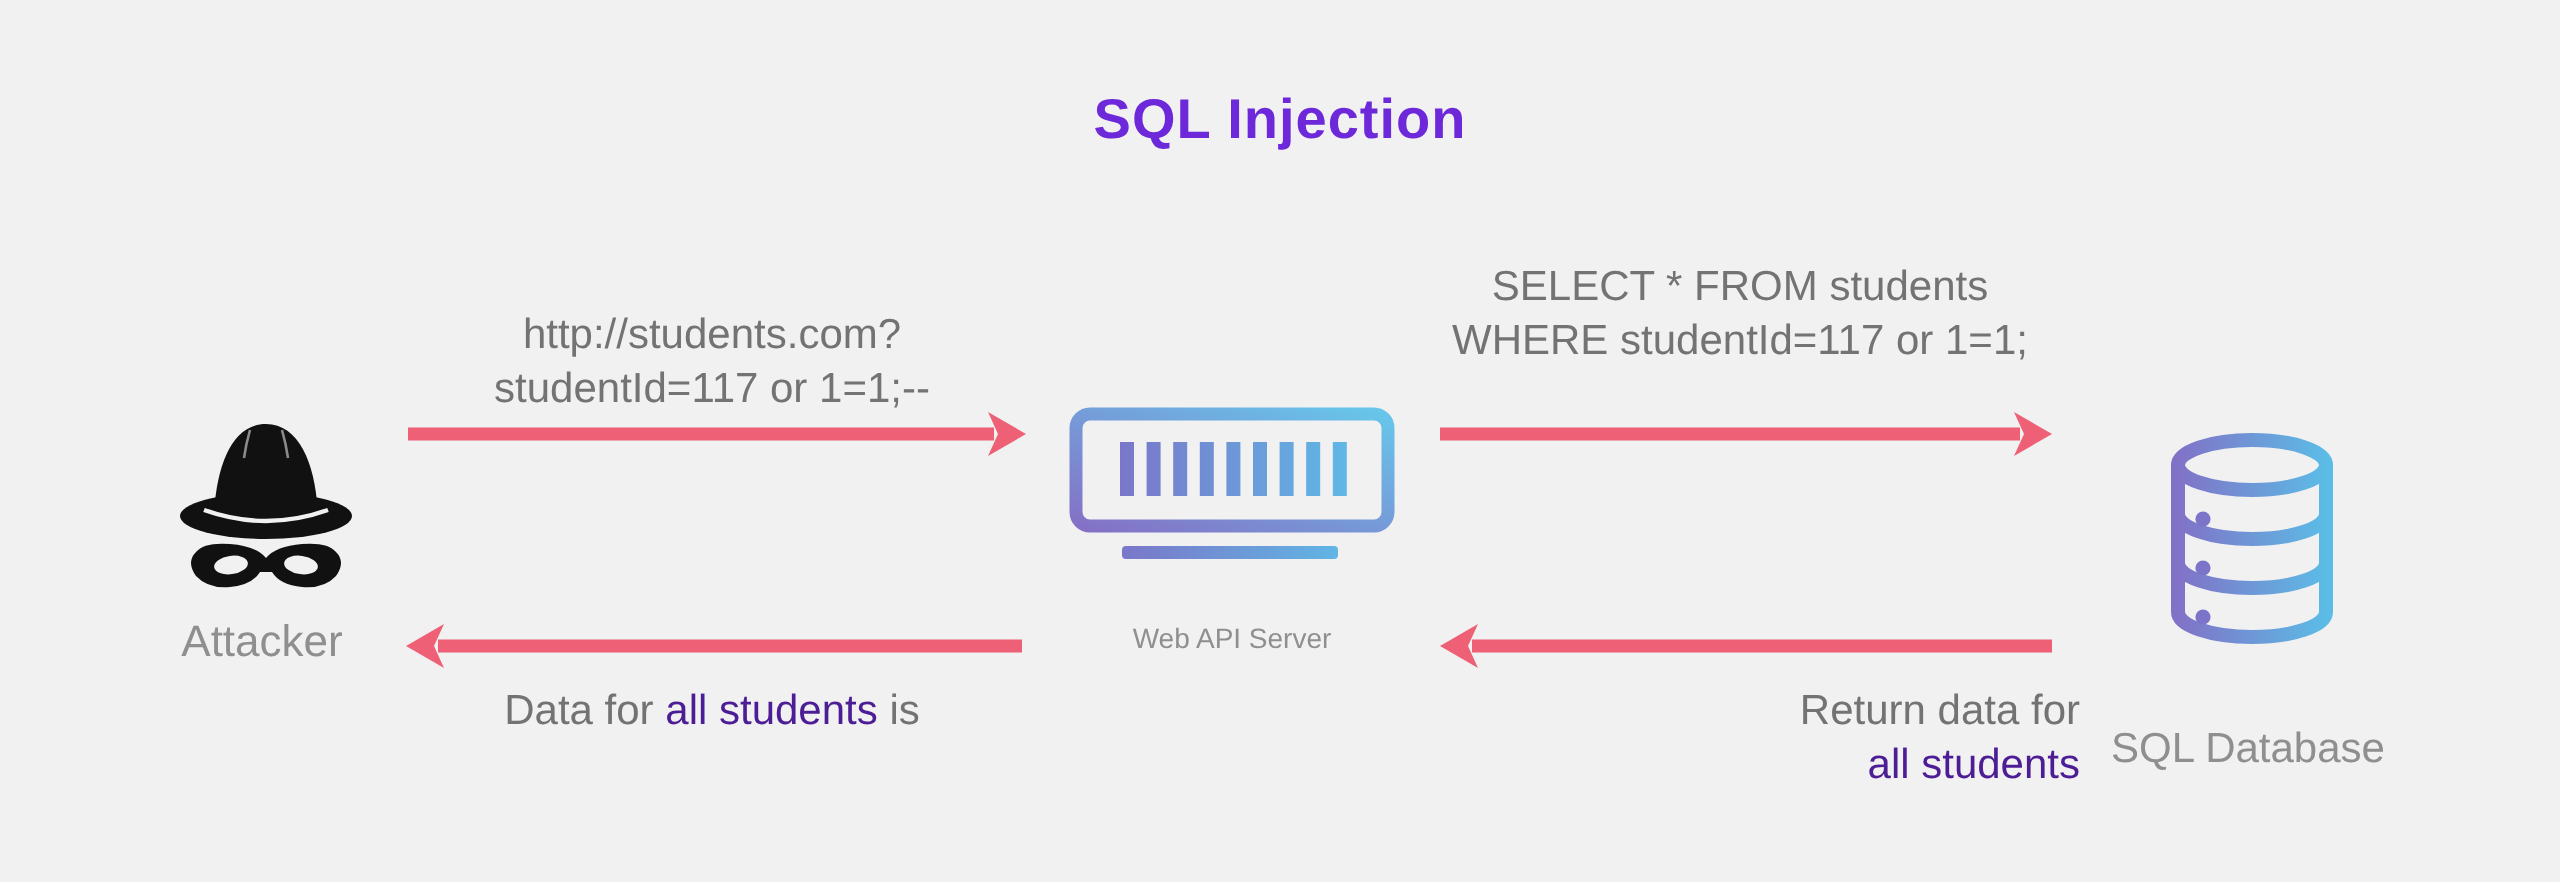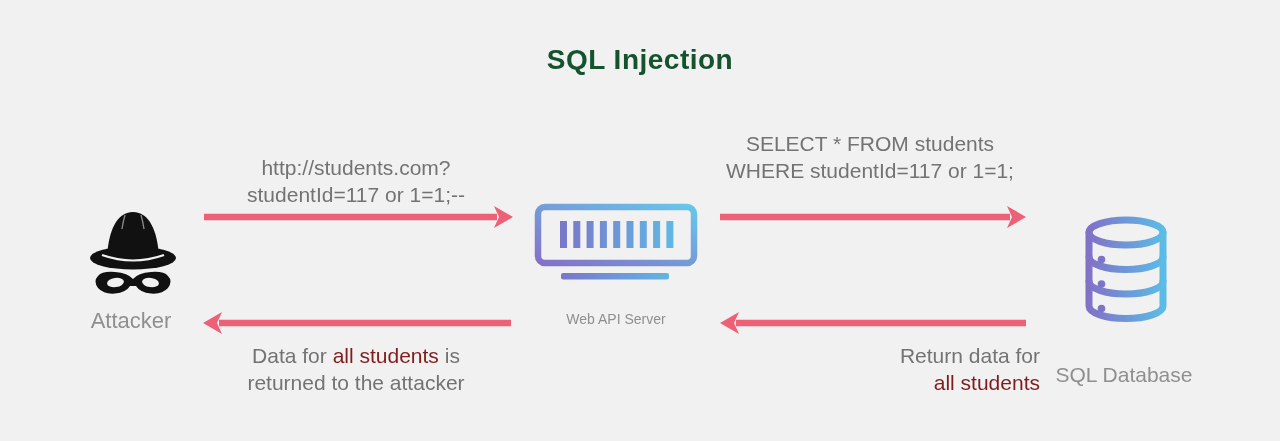--- a/index.html
+++ b/index.html
@@ -4,27 +4,27 @@
 <style>
   html,body{margin:0;padding:0;}
   body{
     width:1280px;height:441px;position:relative;overflow:hidden;
     background:#f1f1f2;
     font-family:"Liberation Sans", sans-serif;
   }
   .abs{position:absolute;}
   .title{
     left:0;top:44px;width:1280px;text-align:center;
-    font-size:28px;font-weight:600;color:#14532d;letter-spacing:.5px;
+    font-size:28px;font-weight:600;color:#6d28d9;letter-spacing:.5px;
   }
   .flow-text{
     text-align:center;font-size:21px;line-height:27px;color:#737373;
     width:340px;
   }
-  .flow-text .hl{color:#7f1d1d;}
+  .flow-text .hl{color:#4c1d95;}
   .node-label{
     text-align:center;font-size:22px;line-height:25px;color:#8f8f8f;
   }
   svg{display:block;}
   .arrow line{stroke:#ed6075;stroke-width:6.5;}
   .arrow polygon{fill:#ed6075;}
 </style>
 </head>
 <body>
 
@@ -119,19 +119,18 @@
   <polygon points="22,5 3,16 22,27 17,16"></polygon>
 </svg>
 
 <svg class="abs arrow" style="left:200px;top:307px;" width="316" height="32">
   <line x1="19" y1="16" x2="311" y2="16"></line>
   <polygon points="22,5 3,16 22,27 17,16"></polygon>
 </svg>
 
 <div class="abs flow-text" style="left:186px;top:342px;">
   <div><span>Data for</span> <span class="hl">all students</span> <span>is</span></div>
-  <div>returned to the attacker</div>
 </div>
 
 <div class="abs flow-text" style="left:700px;top:342px;text-align:right;">
   <div>Return data for</div>
   <div class="hl">all students</div>
 </div>
 
 </body></html>

